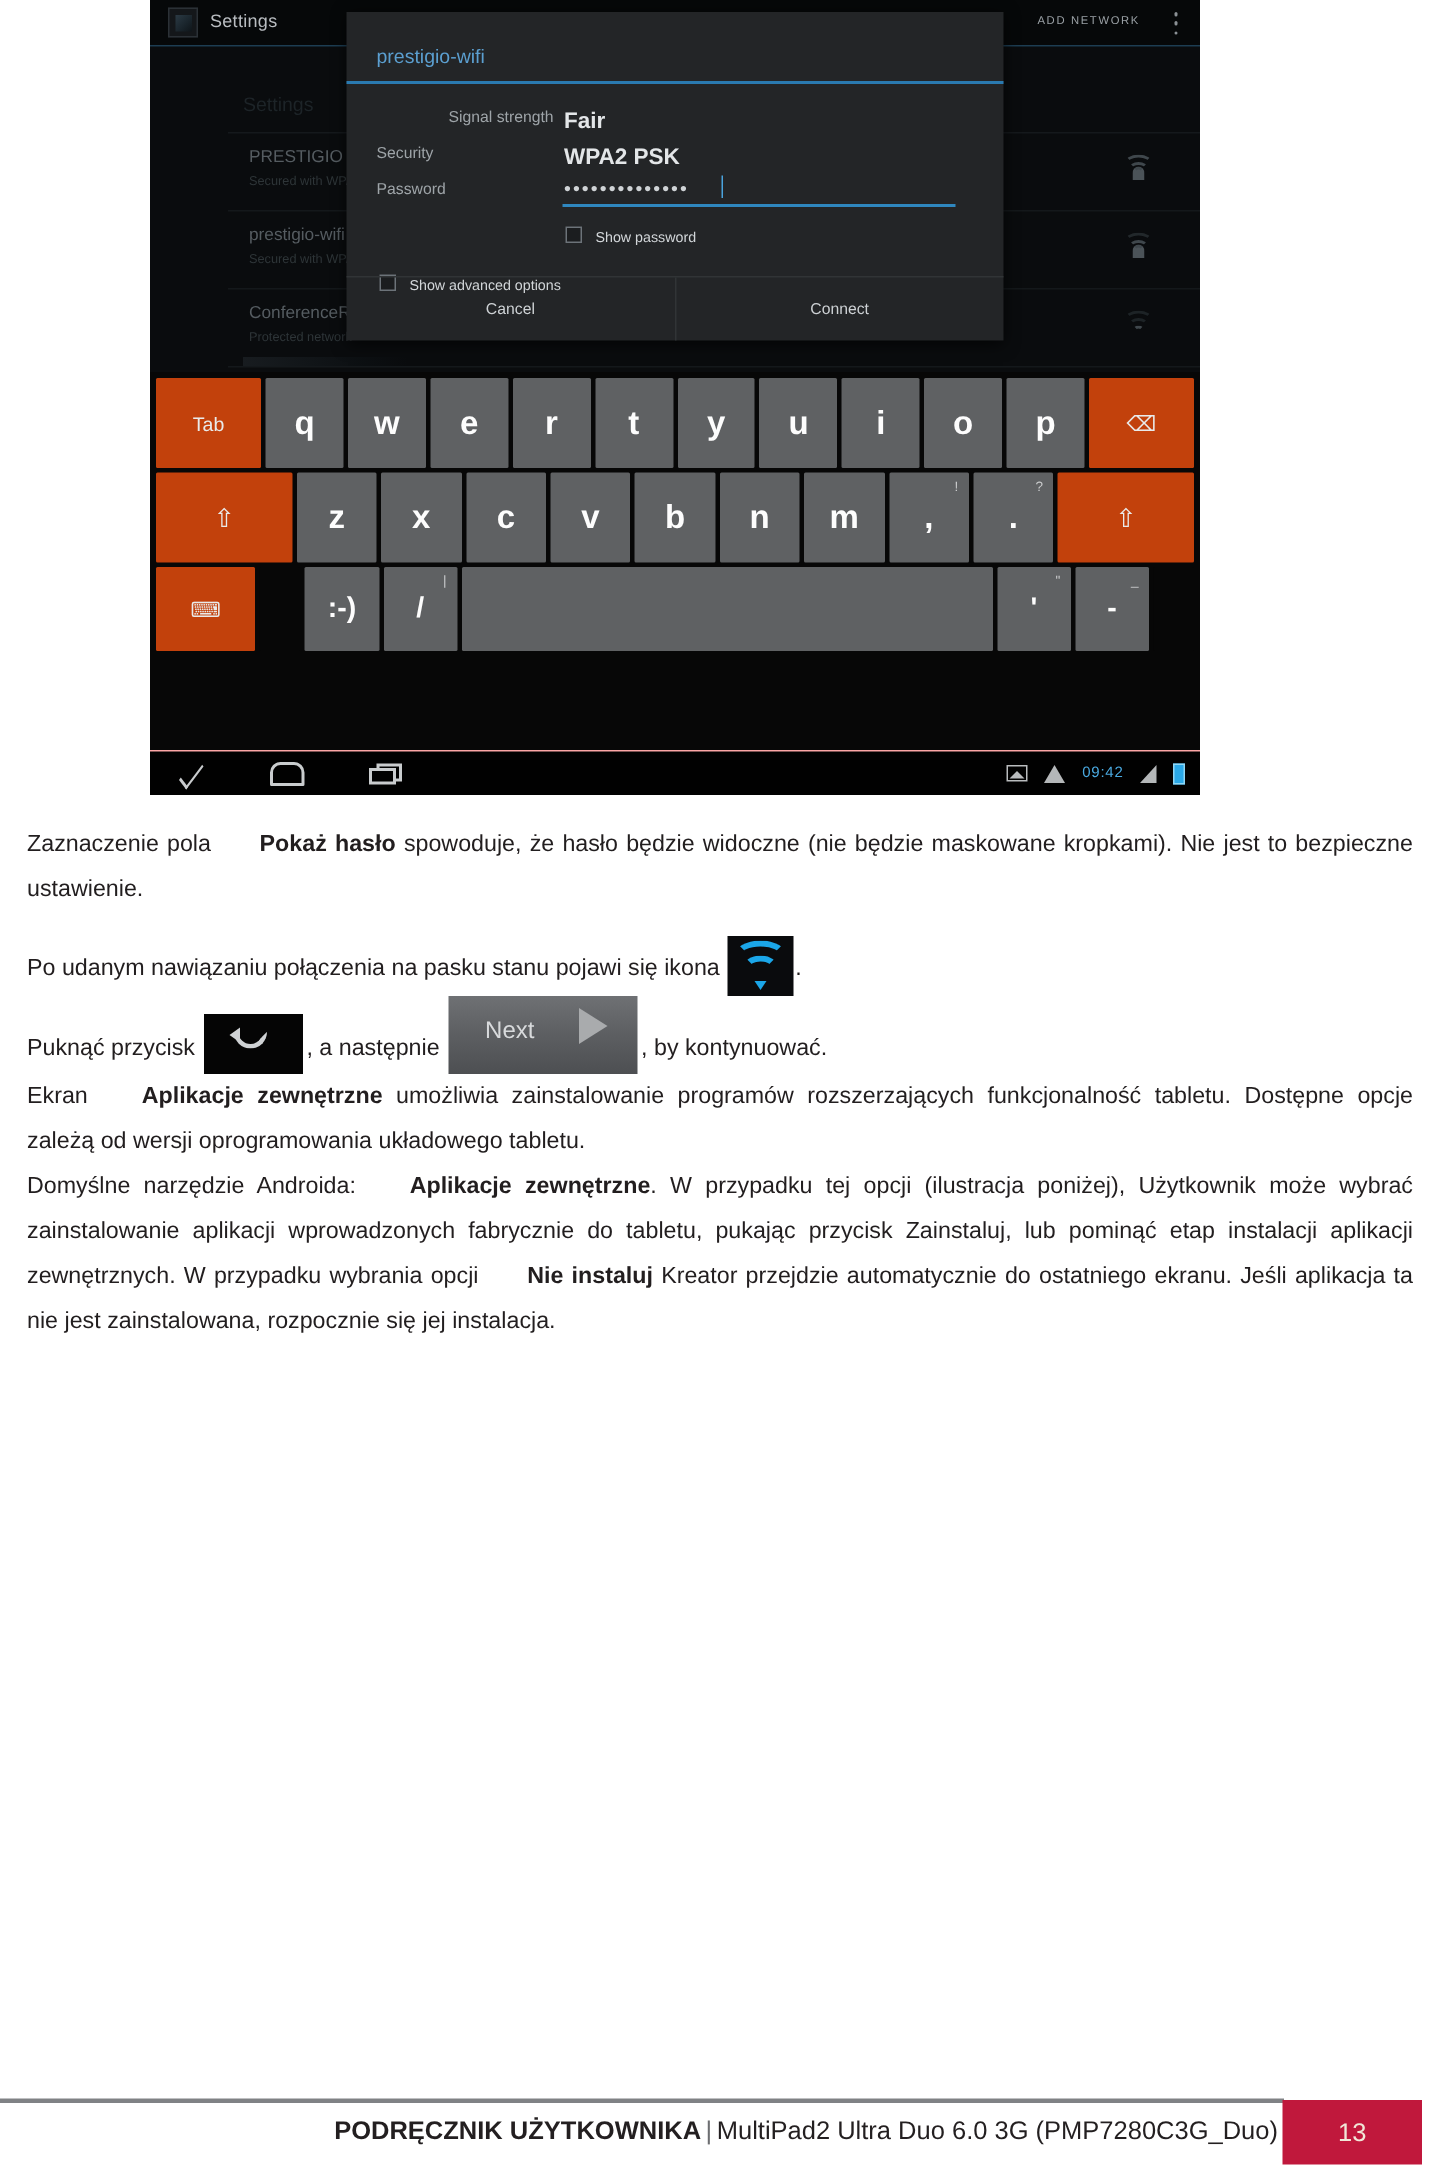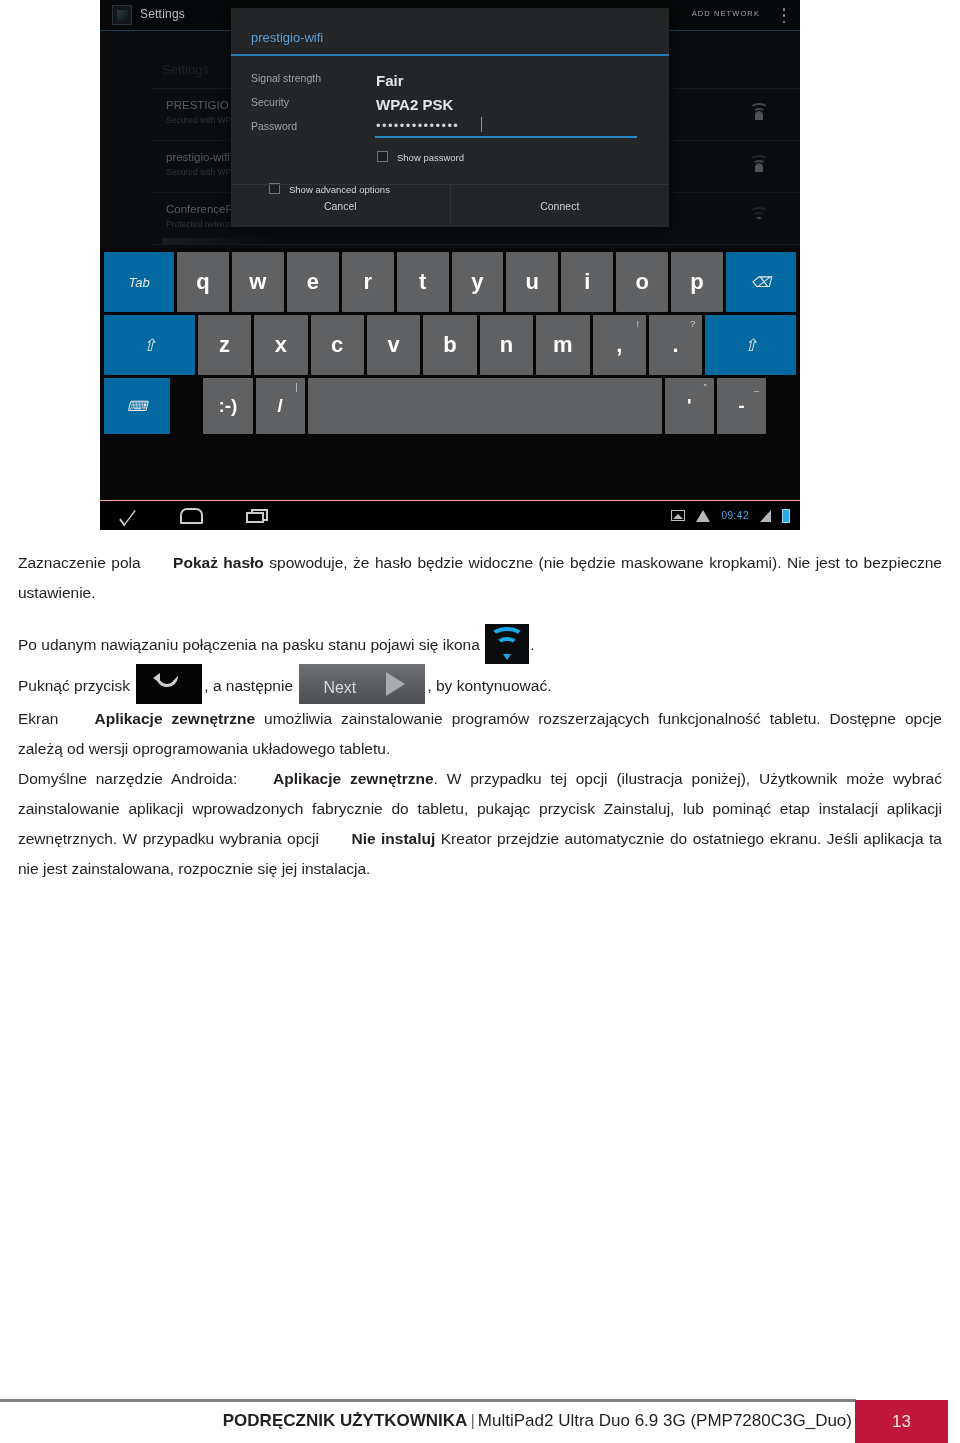--- a/index.html
+++ b/index.html
@@ -180,21 +180,21 @@
     height: 2px;
     background: #2a7ab0;
   }
   .dlg-body { position: absolute; left: 0; right: 0; top: 48px; bottom: 42px; }
   .dlg-row {
     position: absolute;
     left: 20px;
     font-size: 10.5px;
     color: #9ea4a8;
   }
-  .dlg-row.r1 { top: 16px; }
+  .dlg-row.r1 { top: 16px; margin-left: 48px; }
   .dlg-row.r2 { top: 40px; }
   .dlg-row.r3 { top: 64px; }
   .dlg-val {
     position: absolute;
     left: 145px;
     font-size: 15px;
     color: #e3e6e8;
     font-weight: bold;
   }
   .dlg-val.v1 { top: 16px; }
@@ -218,21 +218,21 @@
     left: 106px; top: 1px;
     width: 1px; height: 15px;
     background: #4aa3dd;
   }
   .cb-row {
     position: absolute;
     font-size: 9.5px;
     color: #d2d6d9;
   }
   .cb-row.showpw { left: 146px; top: 95px; }
-  .cb-row.advanced { left: 38px; top: 127px; }
+  .cb-row.advanced { left: 22px; top: 127px; }
   .cb-box {
     display: inline-block;
     width: 9px; height: 9px;
     border: 1px solid #6c7379;
     background: #1b1d1f;
     vertical-align: -1px;
     margin-right: 9px;
   }
   .dlg-footer {
     position: absolute;
@@ -273,25 +273,24 @@
     font-size: 22px;
     font-weight: bold;
     display: flex;
     align-items: center;
     justify-content: center;
     position: relative;
     flex: 1;
     border-radius: 1px;
   }
   .key.dark {
-    background: #0369a1;
+    background: #c2410c;
     font-size: 13px;
     font-weight: normal;
     color: #e9eaea;
-    font-style: italic;
   }
   .key.fn { flex: 1.35; }
   .key.fn-wide { flex: 1.7; }
   .key.space { flex: 7.2; }
   .key.blank { background: #070707; flex: .55; }
   .key sup {
     position: absolute;
     top: 4px; right: 7px;
     font-size: 9px;
     font-weight: normal;
@@ -452,21 +451,21 @@
     position: absolute;
     left: 17px; top: 9px;
     width: 0; height: 0;
     border-top: 5px solid transparent;
     border-bottom: 5px solid transparent;
     border-right: 7px solid #cfd2d4;
   }
 
   
   .ico-next {
-    width: 126px; height: 40px;
+    width: 126px; height: 52px;
     background: linear-gradient(180deg,#6f7174 0%, #5e6063 45%, #4d4f52 100%);
     position: relative;
     vertical-align: -13px;
     margin: 0 2px;
   }
   .ico-next .label {
     position: absolute;
     left: 24px; top: 9px;
     font-size: 16px;
     color: #d8dadc;
@@ -701,15 +700,15 @@
 
   <p class="para"><span>Puknąć przycisk</span>&nbsp;<span class="inline-icon ico-back"></span><span>, a następnie</span>&nbsp;<span class="inline-icon ico-next"><span class="label">Next</span><span class="arrow"></span></span><span>, by kontynuować.</span></p>
 
   <p class="para just"><span>Ekran </span><b>Aplikacje zewnętrzne</b><span> umożliwia zainstalowanie programów rozszerzających funkcjonalność tabletu. Dostępne opcje zależą od wersji oprogramowania układowego tabletu.</span></p>
 
   <p class="para just"><span>Domyślne narzędzie Androida: </span><b>Aplikacje zewnętrzne</b><span>. W przypadku tej opcji (ilustracja poniżej), Użytkownik może wybrać zainstalowanie aplikacji wprowadzonych fabrycznie do tabletu, pukając przycisk Zainstaluj, lub pominąć etap instalacji aplikacji zewnętrznych. W przypadku wybrania opcji </span><b>Nie instaluj</b><span> Kreator przejdzie automatycznie do ostatniego ekranu. Jeśli aplikacja ta nie jest zainstalowana, rozpocznie się jej instalacja.</span></p>
 </div>
 
 <div class="footer-rule"></div>
 <div class="footer">
-  <div class="footer-text"><span class="strong">PODRĘCZNIK UŻYTKOWNIKA</span><span class="sep">|</span><span>MultiPad2 Ultra Duo 6.9 3G  (PMP7280C3G_Duo)</span></div>
+  <div class="footer-text"><span class="strong">PODRĘCZNIK UŻYTKOWNIKA</span><span class="sep">|</span><span>MultiPad2 Ultra Duo 6.0 3G  (PMP7280C3G_Duo)</span></div>
 </div>
 <div class="page-box">13</div>
 
 </body></html>

